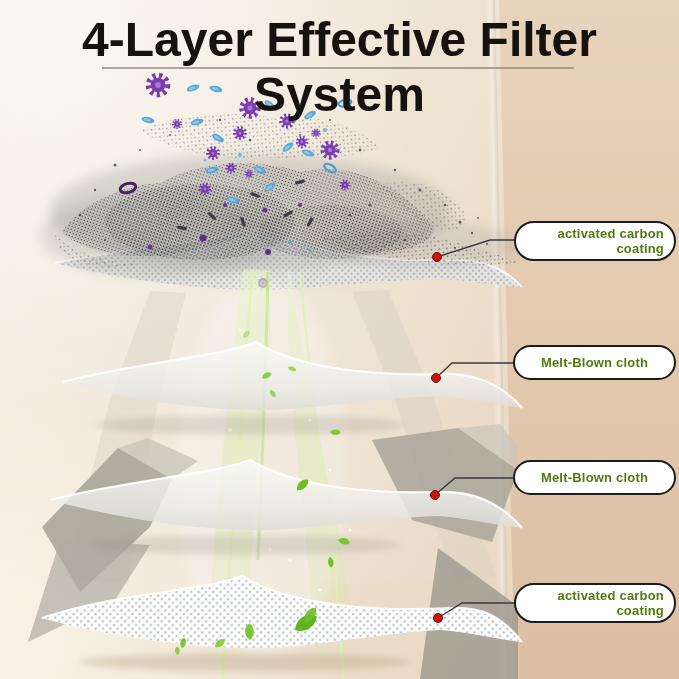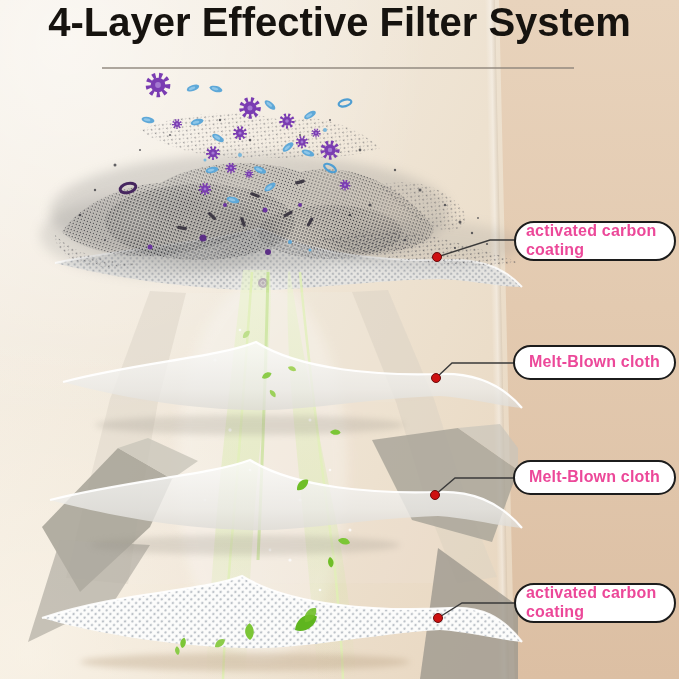--- a/index.html
+++ b/index.html
@@ -17,33 +17,33 @@
     position:absolute;inset:0;
     background:linear-gradient(180deg,#e8d3bc 0%,#e3cab0 45%,#dcbfa3 100%);
     clip-path:polygon(73.5% 0,100% 0,100% 100%,75.8% 100%);
   }
   .bg-right-edge{
     position:absolute;top:-10px;left:492px;width:10px;height:700px;
     background:linear-gradient(90deg,rgba(0,0,0,0) 0%,rgba(255,255,255,0.35) 55%,rgba(96,74,52,0.10) 100%);
     transform:skewX(1.2deg);
   }
   .title{
-    position:absolute;top:0;left:0;width:100%;text-align:center;
-    font-size:40px;font-weight:bold;letter-spacing:0px;color:#16130f;
+    position:absolute;top:12px;left:0;width:100%;text-align:center;
+    font-size:48px;font-weight:bold;letter-spacing:0px;color:#16130f;
   }
   .title-underline{
     position:absolute;top:67px;left:102px;width:472px;height:2px;
     background:#8d857a;opacity:.7;
   }
   .art{position:absolute;top:0;left:0;}
   .pill{
     position:absolute;display:flex;align-items:center;justify-content:center;
     background:#ffffff;border:2px solid #1c1c1c;border-radius:22px;
-    font-size:16px;font-weight:bold;line-height:1.18;color:#ec4899;
-    text-align:left;padding:2px 10px;box-sizing:border-box;letter-spacing:.2px;
+    font-size:13px;font-weight:bold;line-height:1.18;color:#4d7c0f;
+    text-align:right;padding:2px 10px;box-sizing:border-box;letter-spacing:.2px;
   }
   .pill-1{left:514px;top:221px;width:162px;height:40px;}
   .pill-2{left:513px;top:345px;width:163px;height:35px;}
   .pill-3{left:513px;top:460px;width:163px;height:35px;}
   .pill-4{left:514px;top:583px;width:162px;height:40px;}
 </style>
 </head>
 <body>
 
 <div id="canvas">

